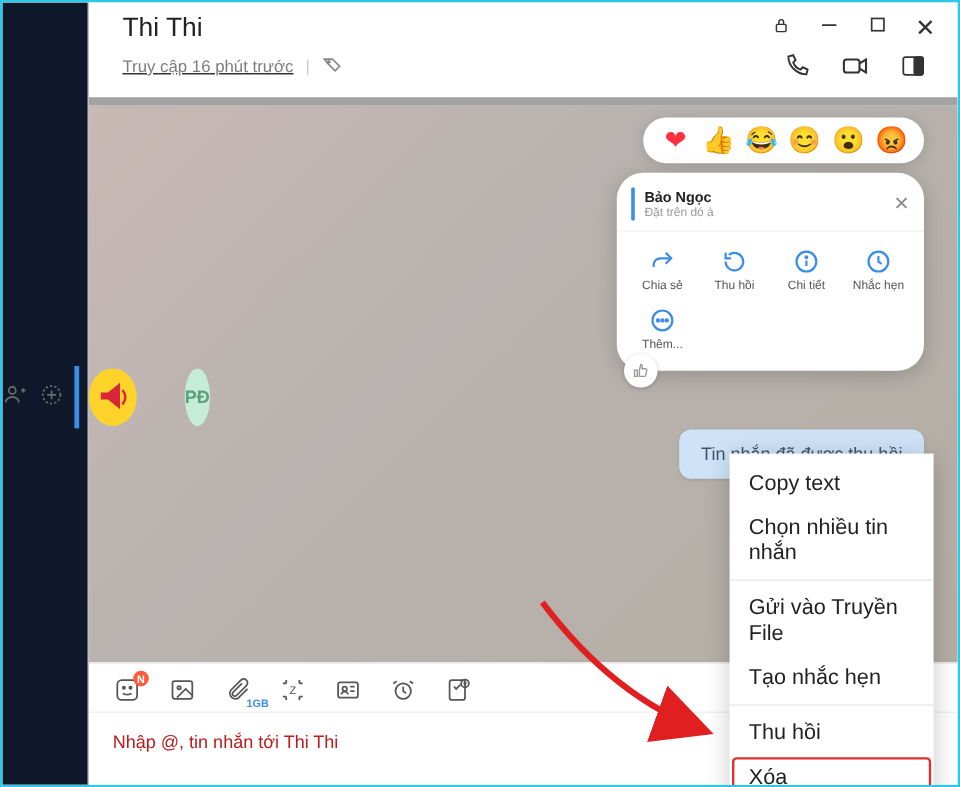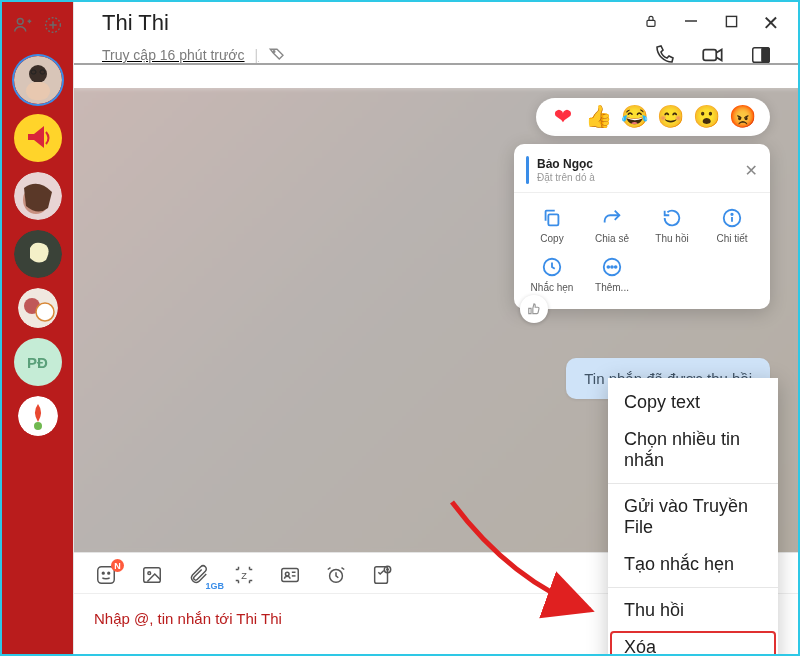--- a/index.html
+++ b/index.html
@@ -1,46 +1,46 @@
 <!DOCTYPE html>
 <html><head>
 <meta charset="utf-8">
 <style>
   * { box-sizing: border-box; margin: 0; padding: 0; font-family: -apple-system, "Segoe UI", Arial, sans-serif; }
   body { width: 800px; height: 656px; overflow: hidden; background: #fff; border: 2px solid #2ec8e6; position: relative; }
   
-  .sidebar { position: absolute; left: 0; top: 0; width: 72px; height: 100%; background: #b91c1c; border-right: 1px solid #e4e4e4; display: flex; flex-direction: column; align-items: center; padding-top: 6px; gap: 10px; z-index: 5; }
+  .sidebar { position: absolute; left: 0; top: 0; width: 72px; height: 100%; background: #0f172a; border-right: 1px solid #e4e4e4; display: flex; align-items: center; padding-top: 6px; gap: 10px; z-index: 5; }
   .sidebar-top { display: flex; gap: 8px; padding: 6px 0 10px 0; }
   .sb-icon { width: 22px; height: 22px; color: #6a6a6a; cursor: pointer; display:flex; align-items:center; justify-content:center;}
   .avatar { width: 48px; height: 48px; border-radius: 50%; cursor: pointer; position: relative; }
   .avatar.active { box-shadow: 0 0 0 2px #3a8de8; }
   .avatar.pd { background: #c5ecd6; color:#5aa07a; display:flex;align-items:center;justify-content:center;font-weight:600;font-size:15px;}
   .loudspeaker { background: #ffd42a; display:flex;align-items:center;justify-content:center;}
   
-  .header { position: absolute; left: 72px; top: 0; right: 0; height: 63px; background: #fff; border-bottom: 2px solid #a3a3a3; padding: 8px 18px 0 28px; display: flex; flex-direction: column; z-index:4;}
+  .header { position: absolute; left: 72px; top: 0; right: 0; height: 86px; background: #fff; border-bottom: 7px solid #a3a3a3; padding: 8px 18px 0 28px; display: flex; flex-direction: column; z-index:4;}
   .header-row1 { display:flex; align-items:center; justify-content:space-between;}
   .title { font-size: 22px; color: #222; font-weight: 500; }
   .win-controls { display:flex; gap: 22px; align-items:center; color:#333; font-size:16px;}
   .win-controls span { cursor:pointer; width:18px; text-align:center;}
   .header-row2 { display:flex; justify-content:space-between; margin-top:6px;text-decoration:underline;}
   .status { display:flex; align-items:center; gap:10px; color:#7c7c7c; font-size:14px;}
   .divider { color:#ccc;}
   .tag-icon { color:#888; font-size:16px;}
   .call-controls { display:flex; gap:24px; align-items:center; color:#333; padding-right:8px;}
   .call-controls svg { cursor:pointer; }
   
   .chat-area { position:absolute; left:72px; top:86px; right:0; bottom:102px; background: linear-gradient(135deg,#c9b8b4 0%, #b8b3b0 40%, #b5aea4 100%); overflow:hidden;}
   .chat-area::before { content:''; position:absolute; inset:0; backdrop-filter: blur(2px);}
   
   .reactions-bar { position:absolute; right:28px; top:10px; background:#fff; border-radius:30px; padding:6px 14px; display:flex; gap:10px; box-shadow:0 2px 12px rgba(0,0,0,.15); z-index:3; font-size:22px; align-items:center;}
   .reactions-bar span { cursor:pointer; display:inline-flex; width:26px; height:26px; align-items:center; justify-content:center;}
   .heart { color:#ff3040;}
   .thumb { color:#f5b642;}
   
-  .action-card { position:absolute; right:28px; top:56px; width:256px; background:#fff; border-radius:10px; box-shadow:0 4px 18px rgba(0,0,0,.18); z-index:3; padding:10px 0 12px;}
+  .action-card { position:absolute; right:28px; top:56px; width:256px; background:#fff; border-radius:22px; box-shadow:0 4px 18px rgba(0,0,0,.18); z-index:3; padding:10px 0 12px;}
   .card-header { display:flex; align-items:center; padding: 2px 12px 8px 12px; border-bottom:1px solid #eee; margin-bottom:10px; gap:8px;}
   .bar { width:3px; height:28px; background:#3a8de8; border-radius:2px;}
   .card-name { font-size:12px; font-weight:700; color:#222;}
   .card-sub { font-size:10px; color:#999; margin-top:1px;}
   .card-close { margin-left:auto; color:#888; cursor:pointer; font-size:16px;}
   .card-grid { display:grid; grid-template-columns: repeat(4,1fr); gap:4px 0; padding: 0 8px;}
   .card-item { display:flex; flex-direction:column; align-items:center; gap:4px; cursor:pointer; padding:4px 2px;}
   .card-item-icon { width:22px; height:22px; color:#3a8de8; display:flex; align-items:center; justify-content:center;}
   .card-item-label { font-size:10px; color:#555; text-align:center;}
   .thumb-bubble { position:absolute; left:6px; bottom:-14px; width:28px; height:28px; background:#fff; border-radius:50%; box-shadow:0 1px 4px rgba(0,0,0,.2); display:flex; align-items:center; justify-content:center; font-size:14px; color:#888;}
@@ -194,29 +194,20 @@
       <div>
         <div class="card-name">Bảo Ngọc</div>
         <div class="card-sub">Đặt trên dó à</div>
       </div>
       <span class="card-close">✕</span>
     </div>
     <div class="card-grid">
       <div class="card-item">
         <span class="card-item-icon">
             <svg viewBox="0 0 24 24" fill="none" stroke="currentColor" stroke-width="2">
-              <rect x="8" y="8" width="11" height="12" rx="1.5"></rect>
-              <path d="M5 15V5a1 1 0 0 1 1-1h9"></path>
-            </svg>
-          </span>
-        <span class="card-item-label">Copy</span>
-      </div>
-      <div class="card-item">
-        <span class="card-item-icon">
-            <svg viewBox="0 0 24 24" fill="none" stroke="currentColor" stroke-width="2">
               <path d="M15 14l5-5-5-5"></path>
               <path d="M20 9H10a6 6 0 0 0-6 6v2"></path>
             </svg>
           </span>
         <span class="card-item-label">Chia sẻ</span>
       </div>
       <div class="card-item">
         <span class="card-item-icon">
             <svg viewBox="0 0 24 24" fill="none" stroke="currentColor" stroke-width="2">
               <path d="M4 12a8 8 0 1 0 3-6.2"></path>

